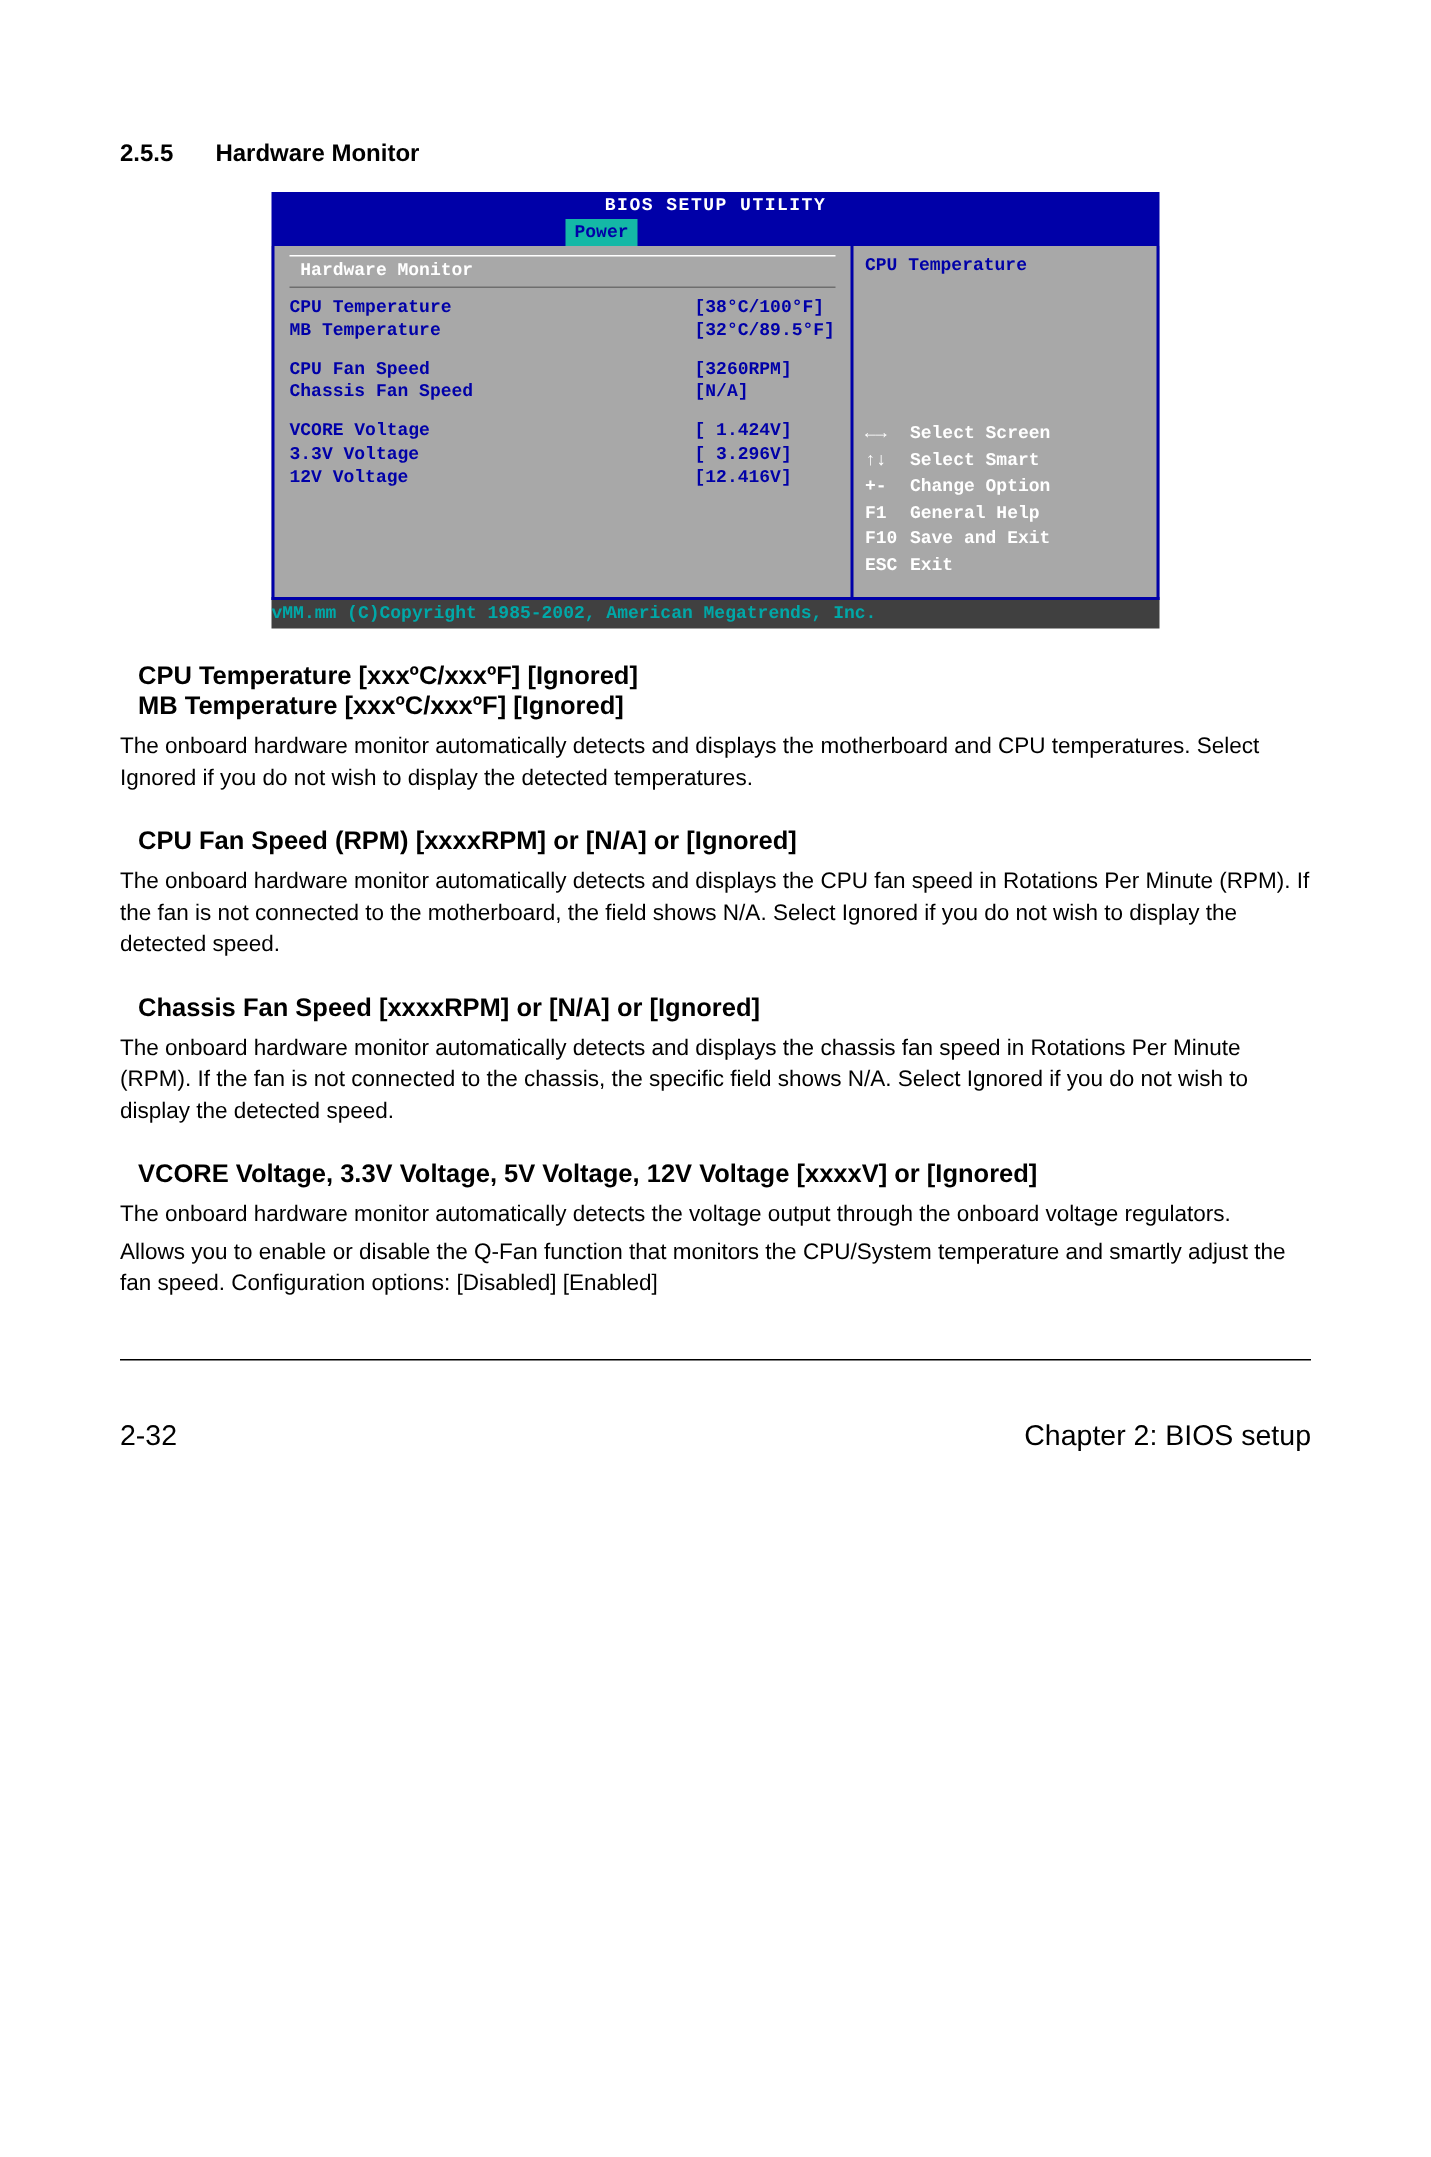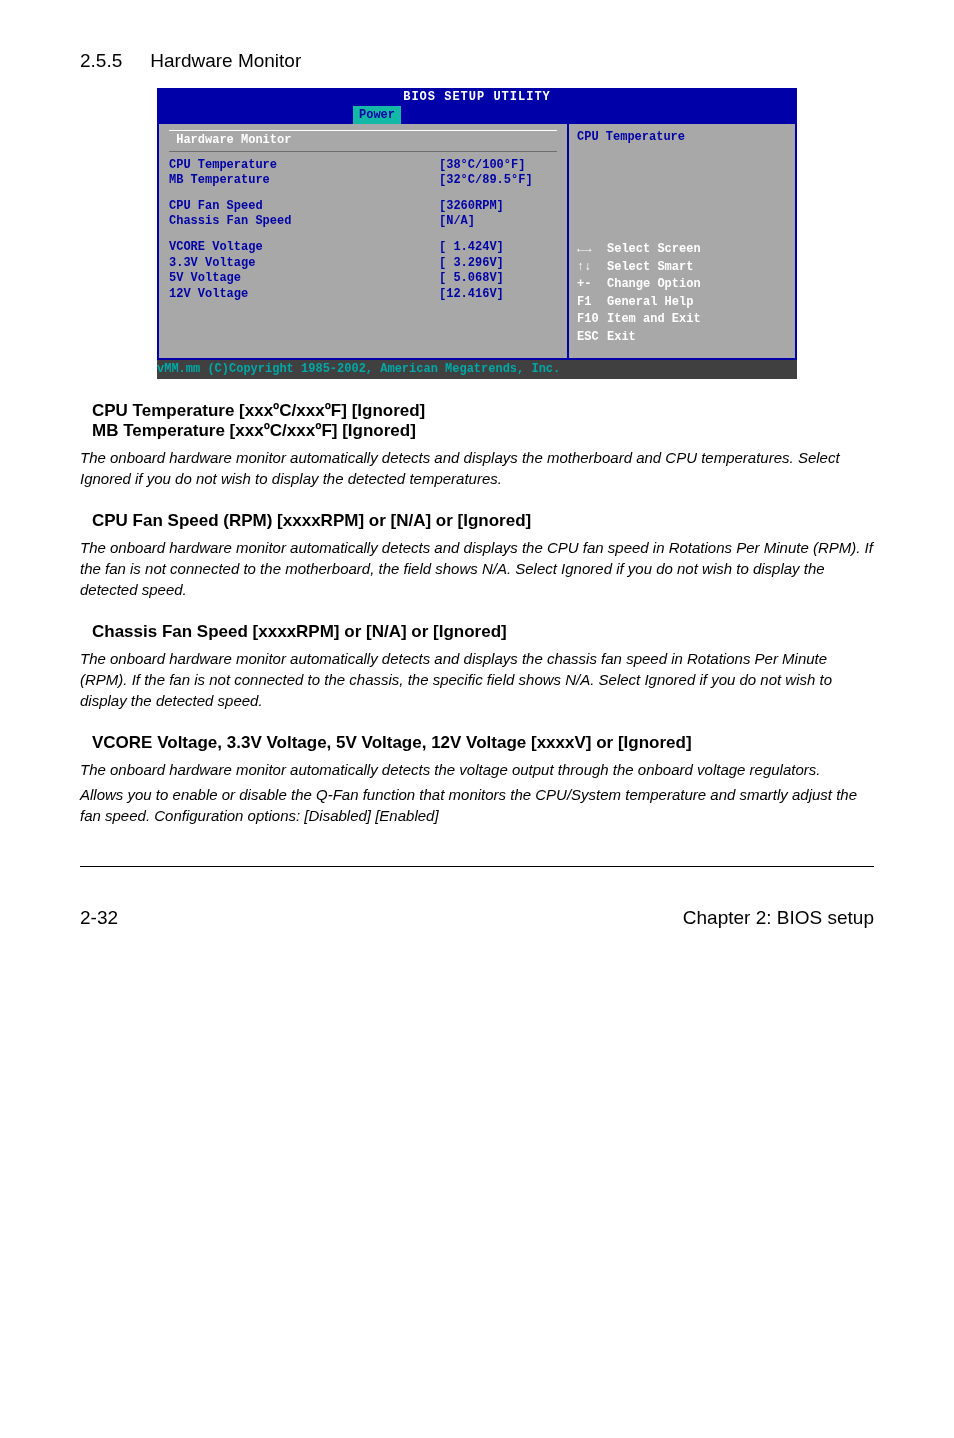--- a/index.html
+++ b/index.html
@@ -7,32 +7,33 @@
   padding: 0;
   font-family: Arial, Helvetica, sans-serif;
   background: #fff;
   width: 954px;
   color: #000;
 }
 .page {
   padding: 50px 80px 40px 80px;
 }
 .section-title {
-  font-size: 19px;
-  font-weight: normal;
+  font-size: 16px;
+  font-weight: bold;
   margin-bottom: 16px;
+  margin-top: 44px;
 }
 .section-num {
   display: inline-block;
   margin-right: 28px;
 }
 
 
 .bios {
-  width: 640px;
+  width: 592px;
   margin: 0 auto 15px auto;
   font-family: "Courier New", monospace;
   font-size: 12px;
   line-height: 1.3;
   font-weight: bold;
 }
 .bios-title {
   background: #0000a8;
   color: #fff;
   text-align: center;
@@ -105,21 +106,20 @@
 
 h3 {
   font-size: 17px;
   font-weight: bold;
   margin: 22px 0 6px 12px;
 }
 p.body {
   font-size: 15px;
   margin: 4px 0 0 0;
   line-height: 1.4;
-  font-style: italic;
 }
 .footer {
   display:flex;
   justify-content:space-between;
   font-size:19px;
   padding: 0 80px 40px 80px;
   margin-top: 40px;
 }
 .footer-line {
   border-top:1px solid #000;
@@ -164,36 +164,32 @@
 
         <div class="bios-row sep">
             <span class="bios-label">VCORE Voltage</span>
             <span class="bios-val">[ 1.424V]</span>
           </div>
         <div class="bios-row">
             <span class="bios-label">3.3V Voltage</span>
             <span class="bios-val">[ 3.296V]</span>
           </div>
         <div class="bios-row">
-            <span class="bios-label">5V Voltage</span>
-            <span class="bios-val">[ 5.068V]</span>
-          </div>
-        <div class="bios-row">
             <span class="bios-label">12V Voltage</span>
             <span class="bios-val">[12.416V]</span>
           </div>
 
       </div>
       <div class="bios-right">
         <div class="bios-help-top">CPU Temperature</div>
         <div class="bios-hint-row"><span class="arrow">←→</span><span class="hint">Select Screen</span></div>
         <div class="bios-hint-row"><span class="arrow">↑↓</span><span class="hint">Select Smart</span></div>
         <div class="bios-hint-row"><span class="arrow">+-</span><span class="hint">Change Option</span></div>
         <div class="bios-hint-row"><span class="arrow">F1</span><span class="hint">General Help</span></div>
-        <div class="bios-hint-row"><span class="arrow">F10</span><span class="hint">Item and Exit</span></div>
+        <div class="bios-hint-row"><span class="arrow">F10</span><span class="hint">Save and Exit</span></div>
         <div class="bios-hint-row"><span class="arrow">ESC</span><span class="hint">Exit</span></div>
       </div>
     </div>
     <div class="bios-footer">vMM.mm (C)Copyright 1985-2002, American Megatrends, Inc.</div>
   </div>
 
   <h3>
     <span>CPU Temperature [xxxºC/xxxºF] [Ignored]</span><br>
     <span>MB Temperature [xxxºC/xxxºF] [Ignored]</span>
   </h3>

